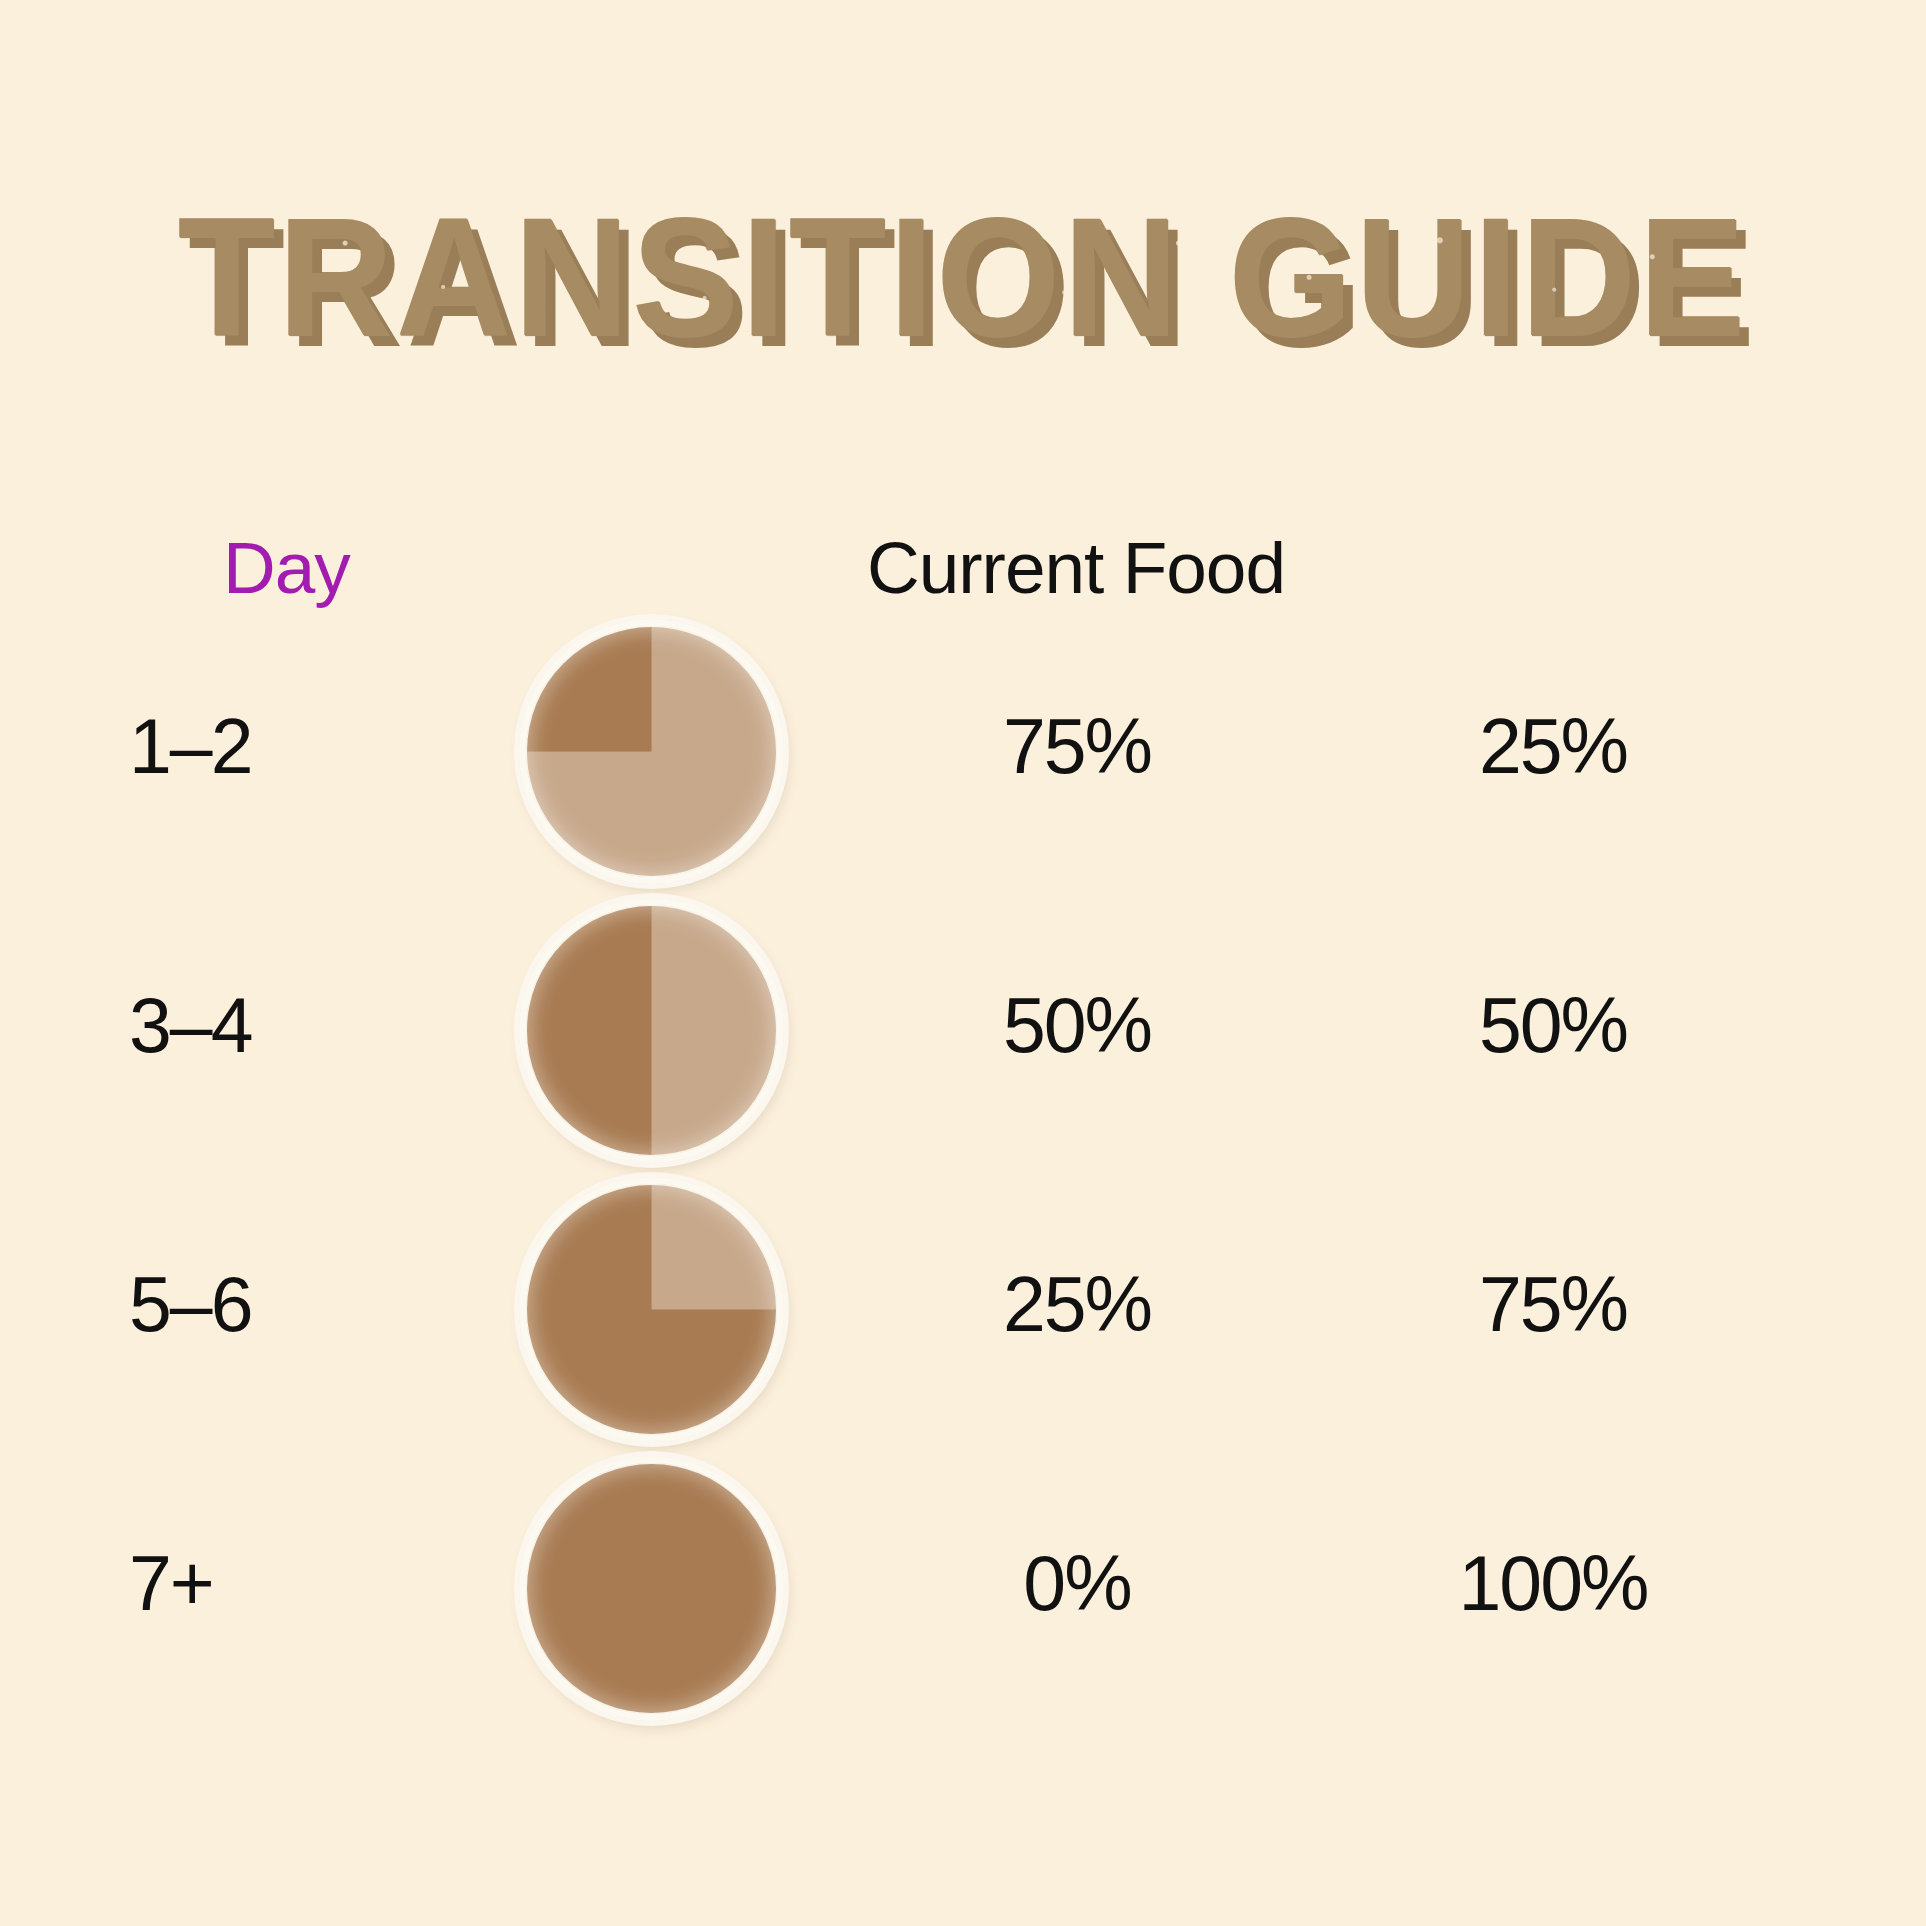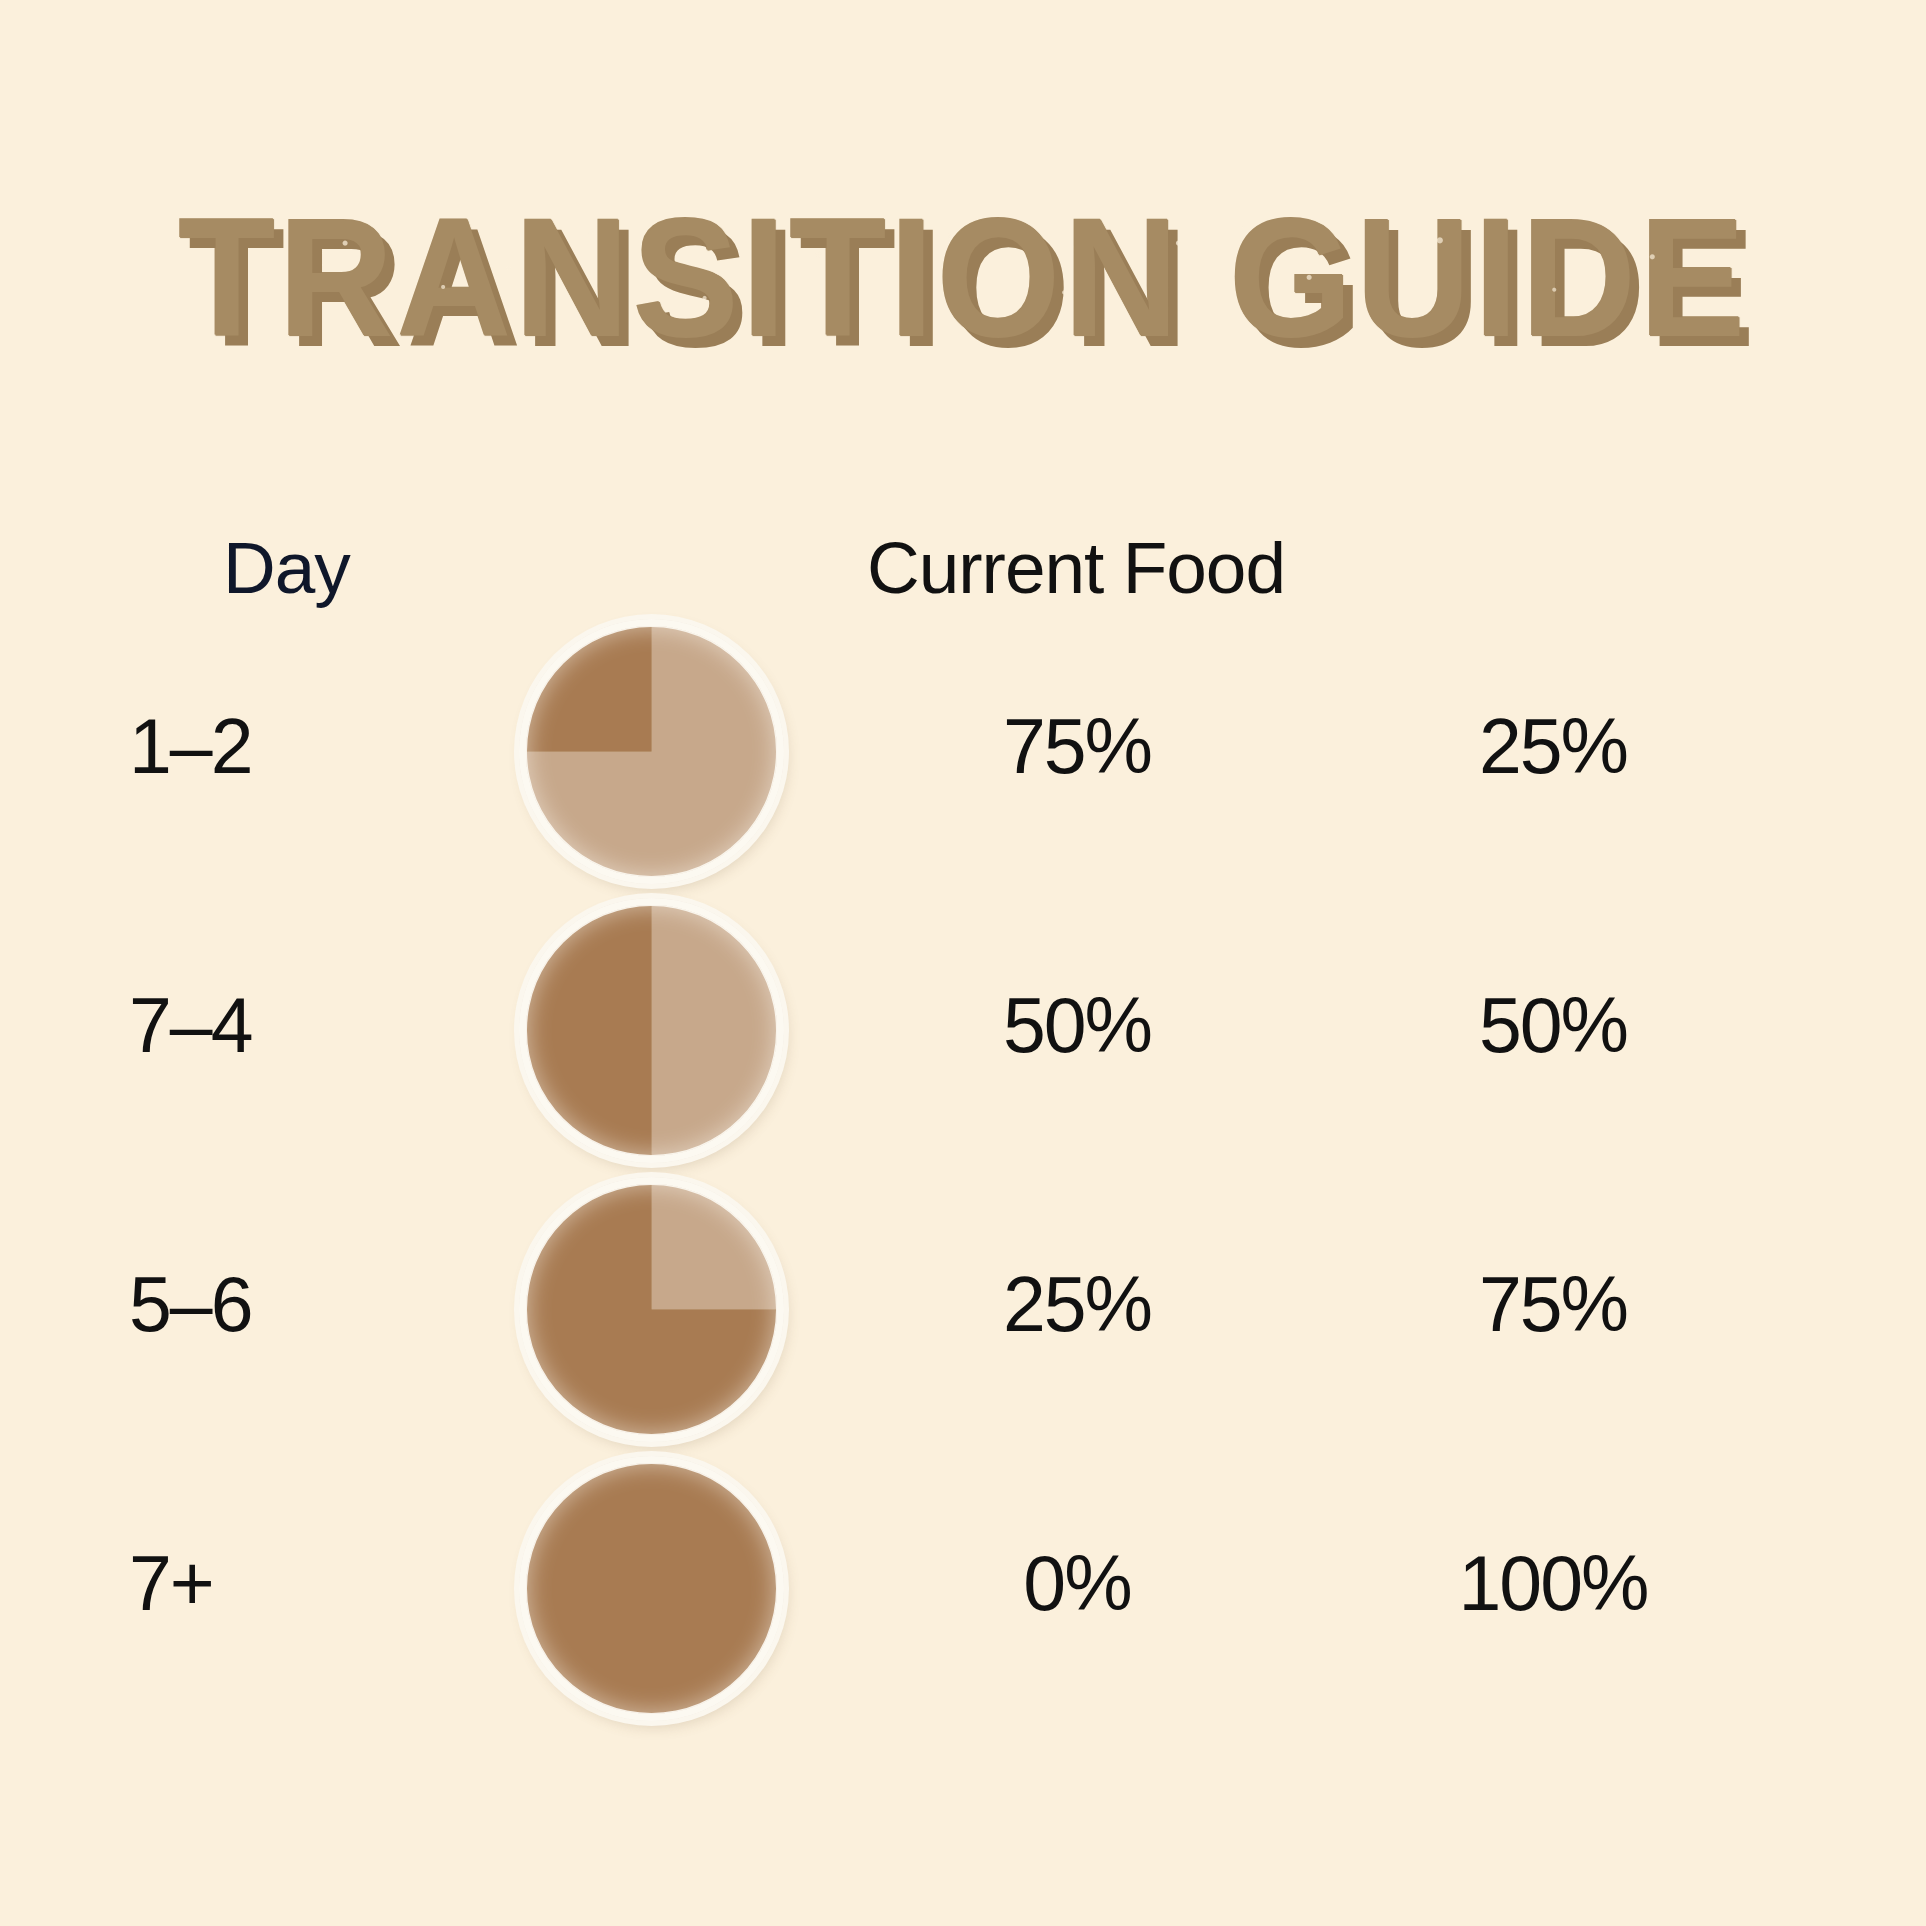--- a/index.html
+++ b/index.html
@@ -79,21 +79,21 @@
   }
   .hdr-row {
     position: relative;
     height: 119px;
   }
   .hdr-day {
     position: absolute;
     left: 223px;
     top: 26px;
     font-size: 73px;
-    color: #0f172a;
+    color: #a21caf;
     font-family: "Liberation Sans", sans-serif;
     letter-spacing: -1px;
     text-align: center;
   }
   .hdr-current {
     position: absolute;
     left: 858px;
     top: 26px;
     width: 436px;
     text-align: center;
@@ -300,21 +300,21 @@
           </div>
         </div>
         <div class="bowl-rim"></div>
       </div>
     </div>
     <div class="cell-current">75%</div>
     <div class="cell-new">25%</div>
   </div>
 
   <div class="data-row">
-    <div class="cell-day">7–4</div>
+    <div class="cell-day">3–4</div>
     <div class="cell-bowl">
       <div class="bowl">
         <div class="bowl-inner">
           <div class="kibble-layer"></div>
           <div class="wedge" style="clip-path: polygon(50% 50%, 50% -25%, 54.91% -24.84%, 59.79% -24.36%, 64.63% -23.56%, 69.41% -22.44%, 74.11% -21.02%, 78.7% -19.29%, 83.17% -17.27%, 87.5% -14.95%, 91.67% -12.36%, 95.66% -9.5%, 99.45% -6.39%, 103.03% -3.03%, 106.39% 0.55%, 109.5% 4.34%, 112.36% 8.33%, 114.95% 12.5%, 117.27% 16.83%, 119.29% 21.3%, 121.02% 25.89%, 122.44% 30.59%, 123.56% 35.37%, 124.36% 40.21%, 124.84% 45.09%, 125% 50%, 124.84% 54.91%, 124.36% 59.79%, 123.56% 64.63%, 122.44% 69.41%, 121.02% 74.11%, 119.29% 78.7%, 117.27% 83.17%, 114.95% 87.5%, 112.36% 91.67%, 109.5% 95.66%, 106.39% 99.45%, 103.03% 103.03%, 99.45% 106.39%, 95.66% 109.5%, 91.67% 112.36%, 87.5% 114.95%, 83.17% 117.27%, 78.7% 119.29%, 74.11% 121.02%, 69.41% 122.44%, 64.63% 123.56%, 59.79% 124.36%, 54.91% 124.84%, 50% 125%);">
             <div class="kibble-layer"></div>
             <div class="kibble-old-veil"></div>
           </div>
         </div>
         <div class="bowl-rim"></div>

